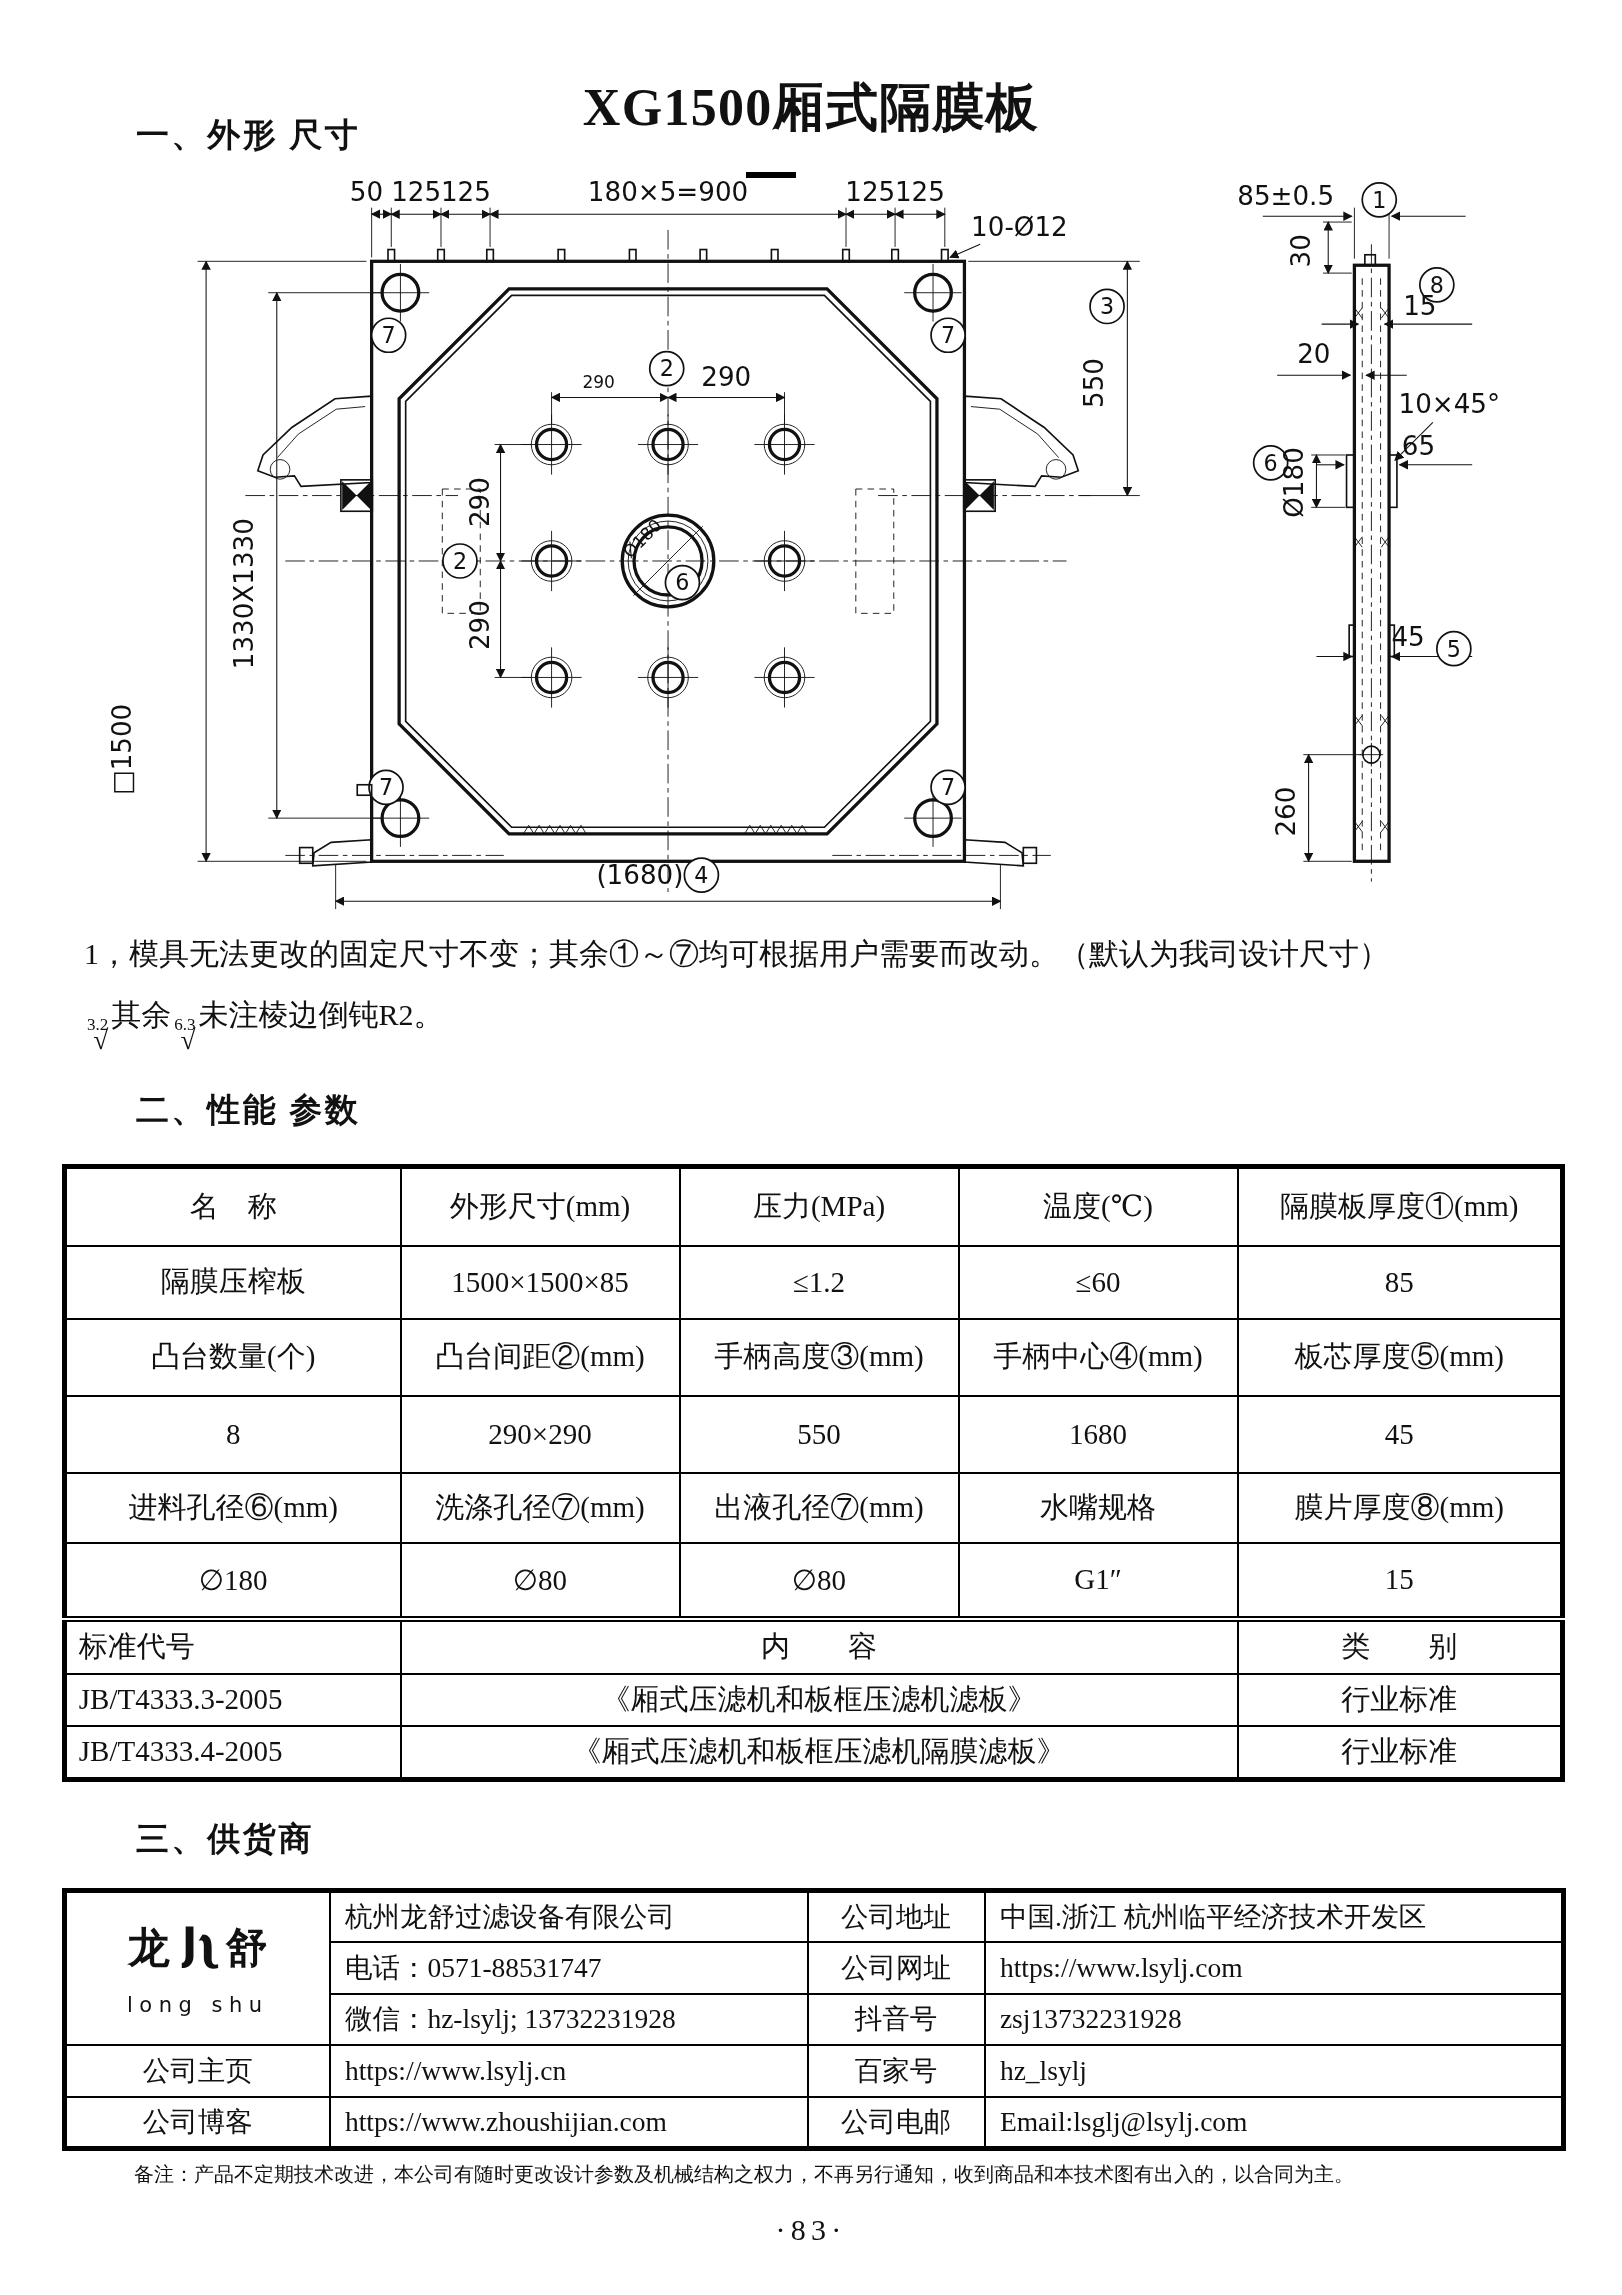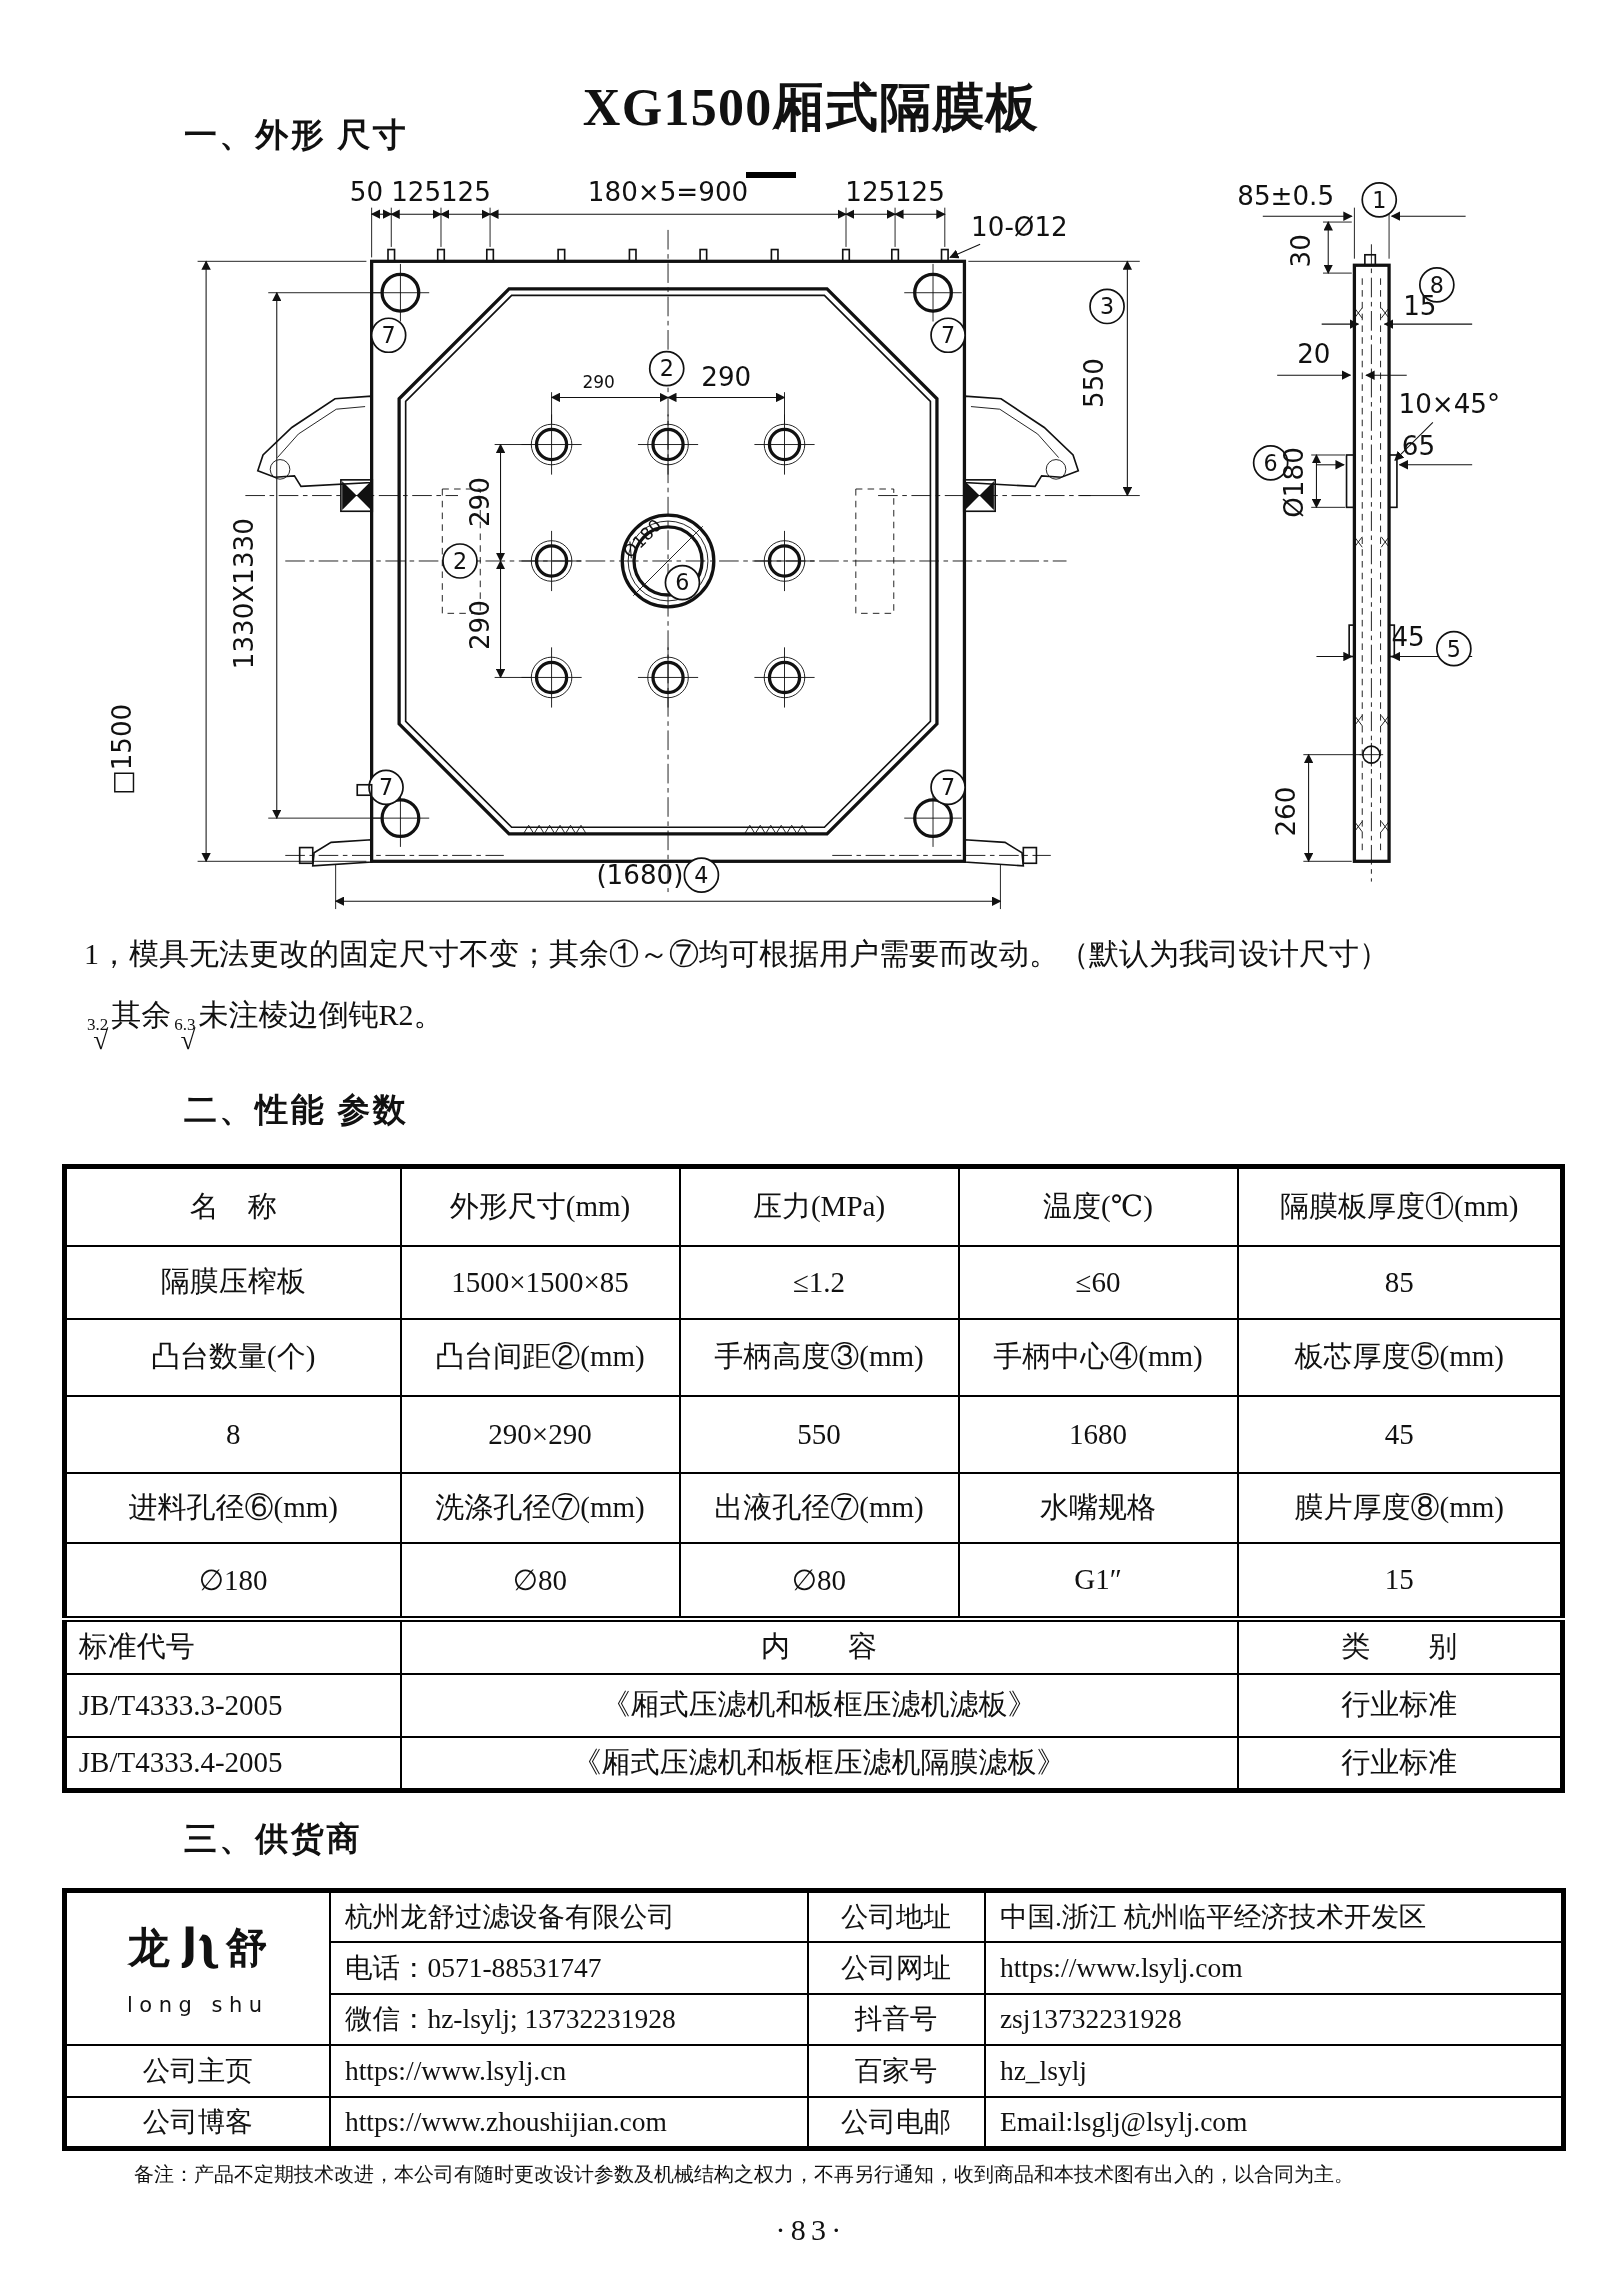--- a/index.html
+++ b/index.html
@@ -2,21 +2,21 @@
 <html style="font-size:10.5px"><head>
 <meta charset="utf-8">
 <style>
   html,body{margin:0;padding:0;background:#e8e8e8;}
   .page{position:relative;width:1622px;height:2295px;background:#ffffff;margin:0 auto;
         font-family:"Liberation Serif","DejaVu Serif",serif;color:#111;overflow:hidden;}
   
   .title{position:absolute;top:73px;left:0;width:100%;text-align:center;
          font-size:52px;font-weight:bold;letter-spacing:1.3px;}
   .title-bar{position:absolute;left:746px;top:172px;width:50px;height:5.9px;background:#000;}
-  .sec{position:absolute;left:136px;font-size:33px;font-weight:bold;letter-spacing:2.6px;margin-left:48px;}
+  .sec{position:absolute;left:136px;font-size:33px;font-weight:bold;letter-spacing:2.6px;}
   #sec1{top:113px;}
   #sec2{top:1088px;}
   #sec3{top:1817px;}
   
   .note{position:absolute;left:84px;width:1498px;font-size:30px;white-space:nowrap;}
   #note1{top:934px;}
   #note2{top:995px;}
   .ra{display:inline-flex;flex-direction:column;align-items:flex-end;vertical-align:-5.2px;
       line-height:.62;margin:0 3px;}
   .ra-num{font-size:17px;}
@@ -477,21 +477,21 @@
       <td>∅80</td>
       <td>∅80</td>
       <td>G1″</td>
       <td>15</td>
     </tr>
     <tr class="std-head" style="height:55px">
       <td class="al">标准代号</td>
       <td colspan="3">内　　容</td>
       <td>类　　别</td>
     </tr>
-    <tr style="height:63px">
+    <tr style="height:52px">
       <td class="al">JB/T4333.3-2005</td>
       <td colspan="3">《厢式压滤机和板框压滤机滤板》</td>
       <td>行业标准</td>
     </tr>
     <tr style="height:54px">
       <td class="al">JB/T4333.4-2005</td>
       <td colspan="3">《厢式压滤机和板框压滤机隔膜滤板》</td>
       <td>行业标准</td>
     </tr>
   </tbody>

